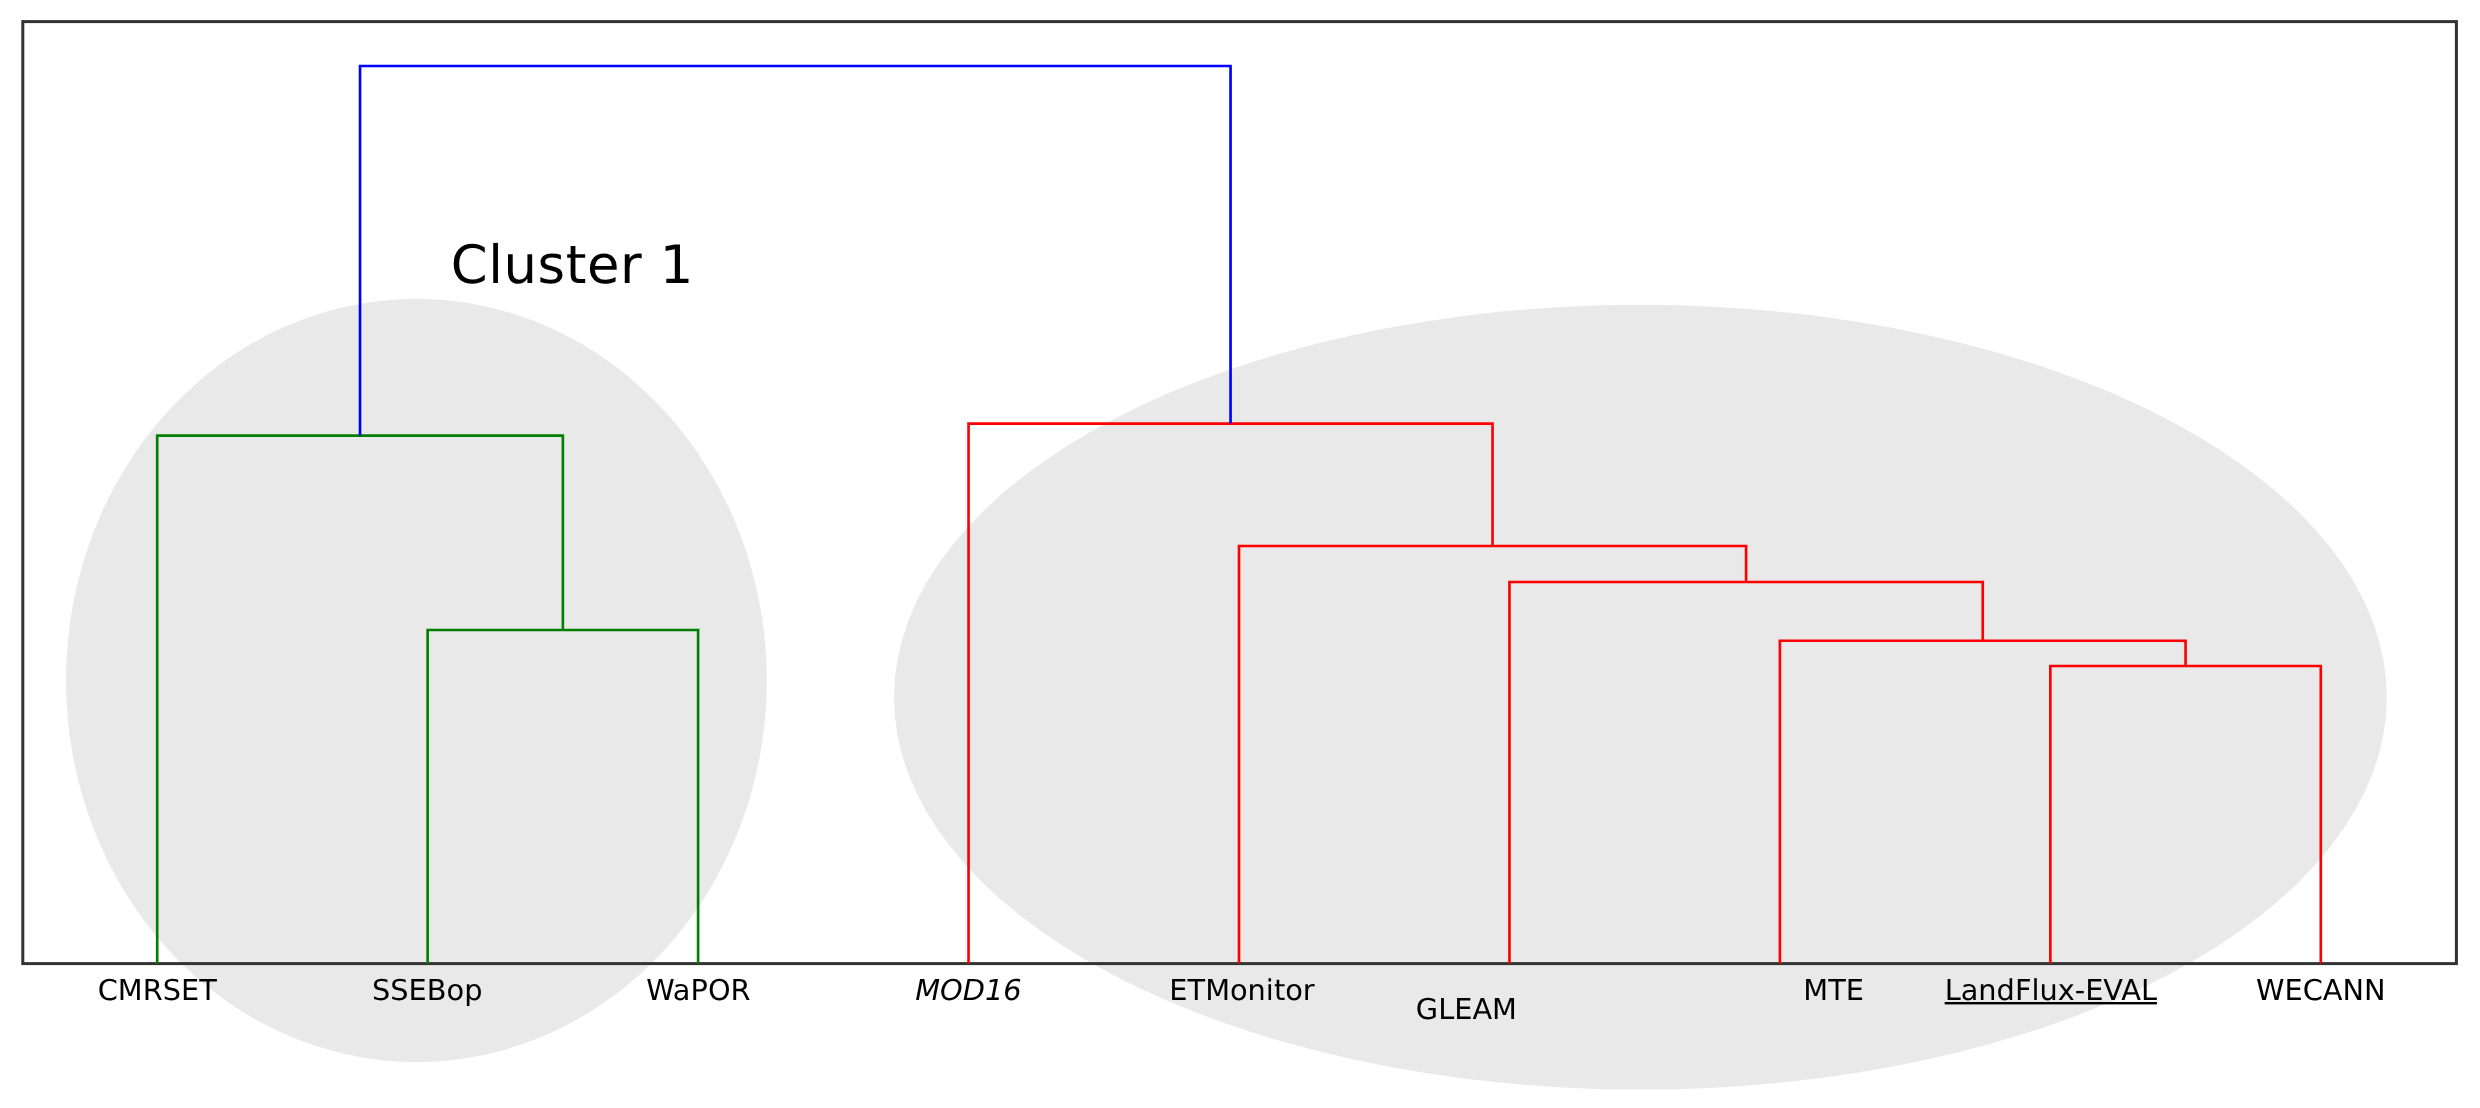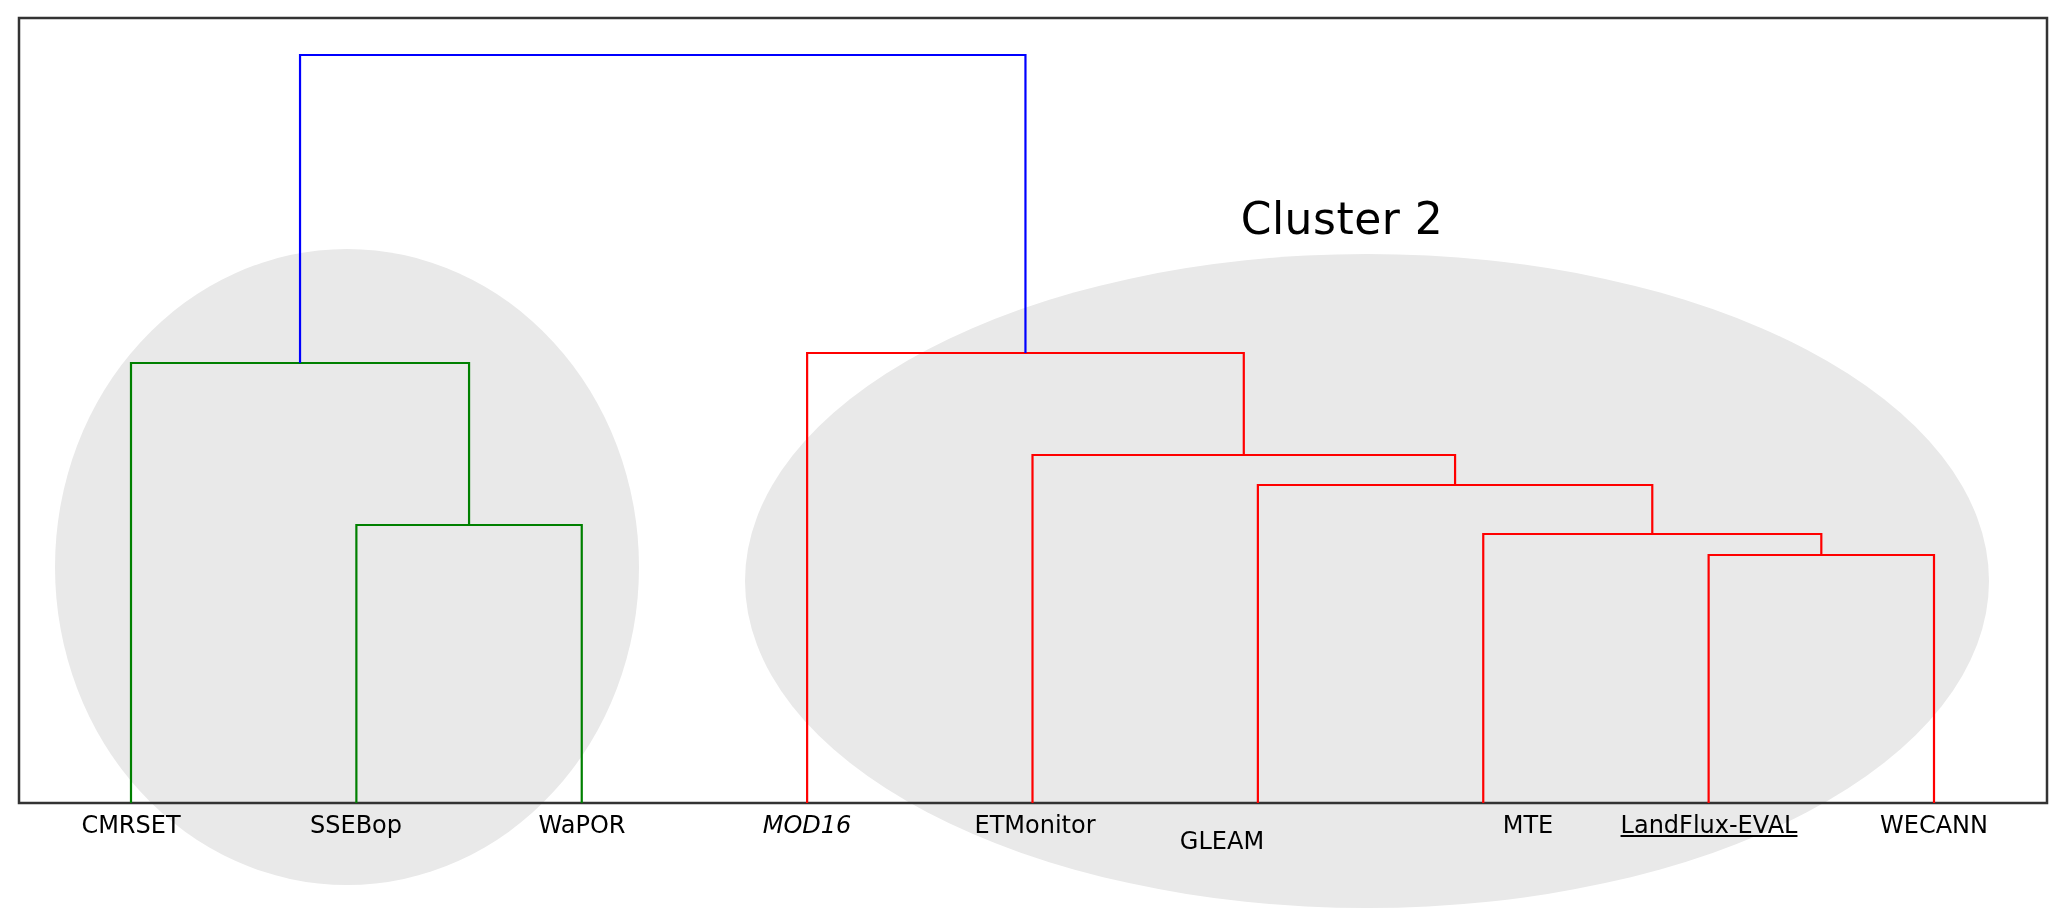--- a/index.html
+++ b/index.html
@@ -52,21 +52,21 @@
         <polyline points="131,803 131,363 469.0625,363 469.0625,525" fill="none" stroke="#008000" stroke-width="2.2"></polyline>
         <polyline points="1708.625,803 1708.625,555 1934,555 1934,803" fill="none" stroke="#ff0000" stroke-width="2.2"></polyline>
         <polyline points="1483.25,803 1483.25,534 1821.3125,534 1821.3125,555" fill="none" stroke="#ff0000" stroke-width="2.2"></polyline>
         <polyline points="1257.875,803 1257.875,485 1652.28125,485 1652.28125,534" fill="none" stroke="#ff0000" stroke-width="2.2"></polyline>
         <polyline points="1032.5,803 1032.5,455 1455.078125,455 1455.078125,485" fill="none" stroke="#ff0000" stroke-width="2.2"></polyline>
         <polyline points="807.125,803 807.125,353 1243.7890625,353 1243.7890625,455" fill="none" stroke="#ff0000" stroke-width="2.2"></polyline>
         <polyline points="300.03125,363 300.03125,55 1025.45703125,55 1025.45703125,353" fill="none" stroke="#0000ff" stroke-width="2.2"></polyline>
       </g>
   </svg>
 
-  <div class="cluster-label" style="left:1342px; top:218px;">Cluster 2</div>
+  <div class="cluster-label" style="left:477px; top:221px;">Cluster 1</div>
 
   <div class="leaf-label" style="left:131px;">CMRSET</div>
   <div class="leaf-label" style="left:356px;">SSEBop</div>
   <div class="leaf-label" style="left:582px;">WaPOR</div>
   <div class="leaf-label" style="left:807px;font-style:italic;">MOD16</div>
   <div class="leaf-label" style="left:1035px;">ETMonitor</div>
   <div class="leaf-label" style="left:1222px;margin-top:16px;">GLEAM</div>
   <div class="leaf-label" style="left:1528px;">MTE</div>
   <div class="leaf-label" style="left:1709px;text-decoration:underline;">LandFlux-EVAL</div>
   <div class="leaf-label" style="left:1934px;">WECANN</div>

